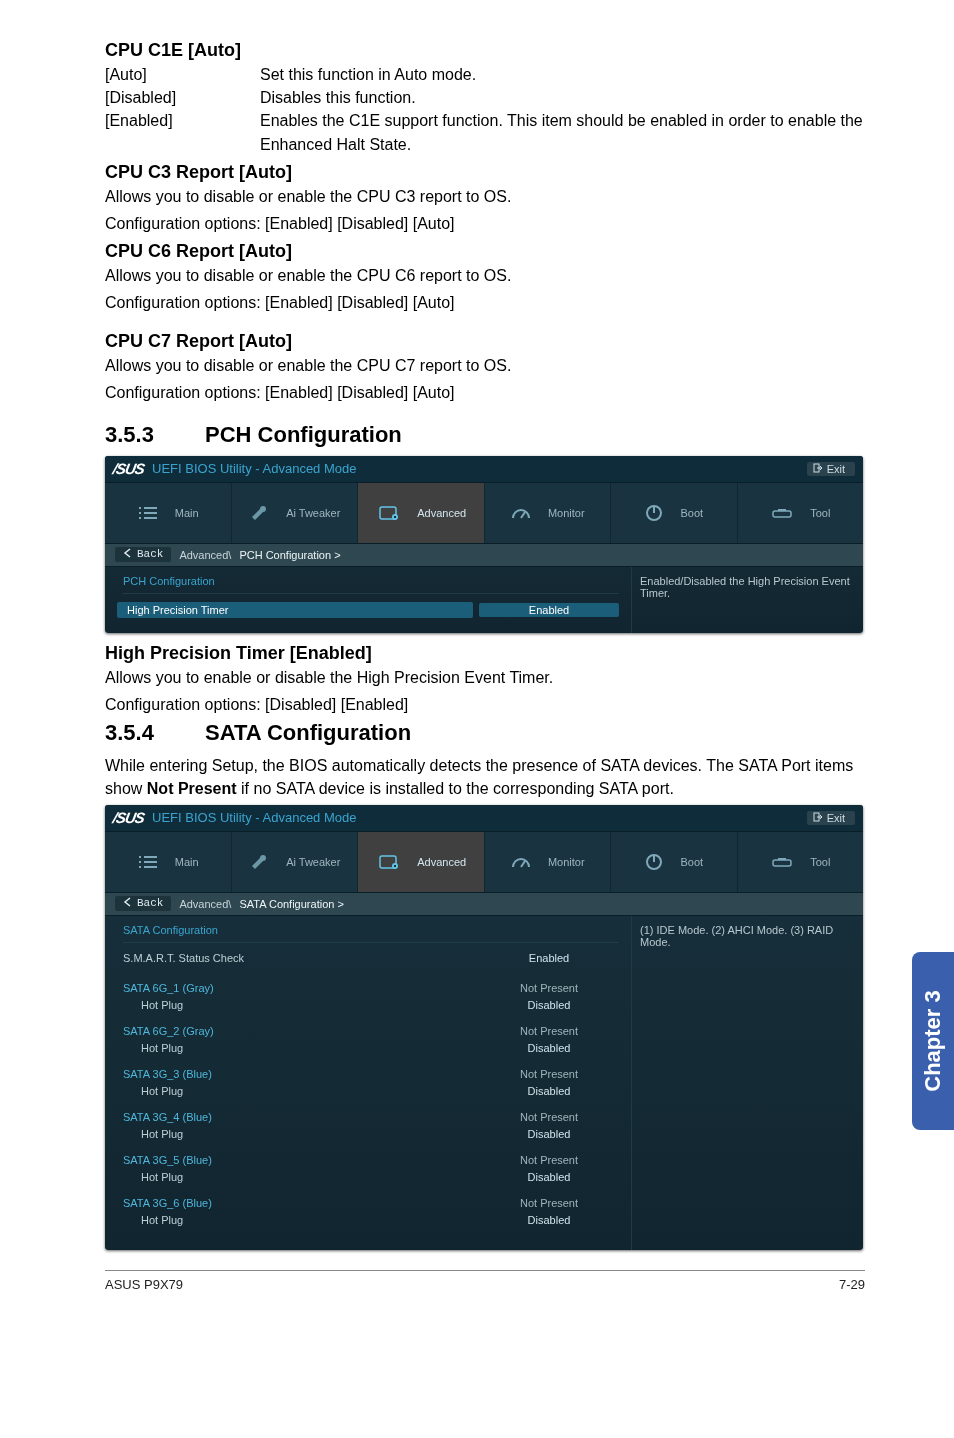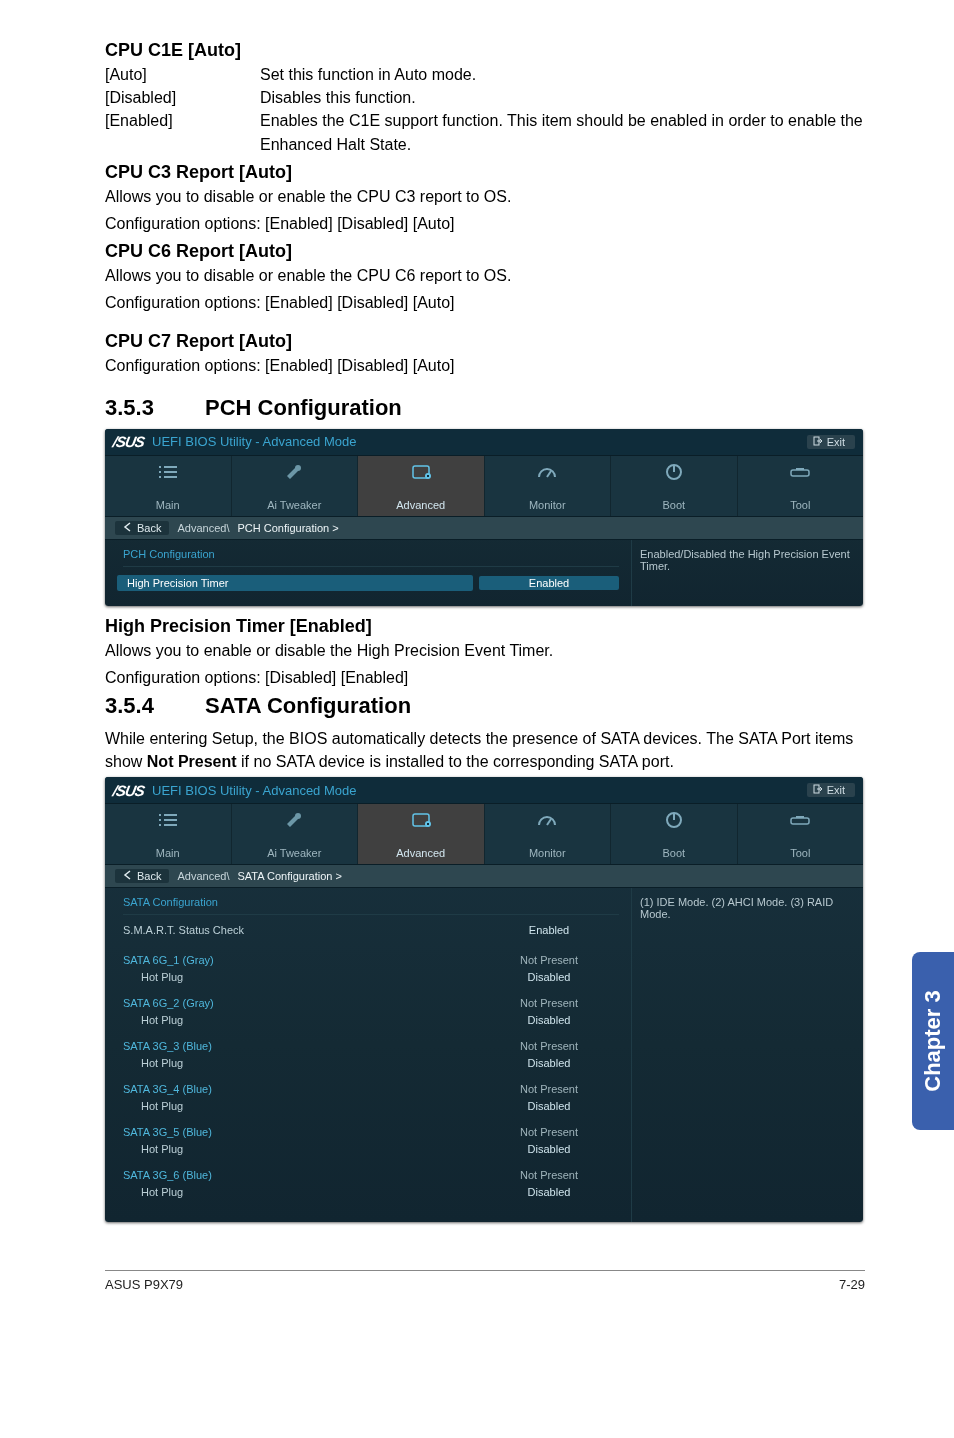--- a/index.html
+++ b/index.html
@@ -81,21 +81,21 @@
   }
   .bios .tabs {
     display: flex;
     height: 60px;
     background: #193440;
     border-bottom: 1px solid #0a1e27;
   }
   .bios .tab {
     flex: 1;
     display: flex;
-    flex-direction: column;
+    flex-direction: row;
     align-items: center;
     justify-content: center;
     font-size: 11px;
     color: #9eb6bf;
     border-right: 1px solid #11262f;
     gap: 16px;
   }
   .bios .tab:last-child { border-right: none; }
   .bios .tab.active {
     background: #404040;
@@ -112,20 +112,21 @@
     font-size: 11px;
     color: #c7d5da;
     border-bottom: 1px solid #0a1e27;
   }
   .bios .crumb .backbtn {
     display: flex; gap:4px;
     background: #1c333c;
     padding: 1px 8px;
     border-radius: 2px;
     color: #e0ebef;
+    font-family: Liberation Mono, monospace;
   }
   .bios .crumb .cwhite { color: #eef5f7; }
   .bios .body {
     display: flex;
     min-height: 40px;
   }
   .bios .leftcol {
     flex: 1;
     padding: 8px 12px 12px 18px;
     position: relative;
@@ -225,20 +226,21 @@
     <div class="para">Allows you to disable or enable the CPU C3 report to OS.</div>
     <div class="para">Configuration options: [Enabled] [Disabled] [Auto]</div>
 
     <h3 class="tight mt">CPU C6 Report [Auto]</h3>
     <div class="para">Allows you to disable or enable the CPU C6 report to OS.</div>
     <div class="para">Configuration options: [Enabled] [Disabled] [Auto]</div>
 
     <div class="gap6"></div>
 
     <h3 class="tight mt">CPU C7 Report [Auto]</h3>
+    <div class="para">Allows you to disable or enable the CPU C7 report to OS.</div>
     <div class="para">Configuration options: [Enabled] [Disabled] [Auto]</div>
 
     <div class="sechead">
       <span class="num">3.5.3</span><span>PCH Configuration</span>
     </div>
 
     <div class="bios">
       <div class="titlebar">
         <span class="brand">/SUS</span>
         <span class="ttitle">UEFI BIOS Utility - Advanced Mode</span>

